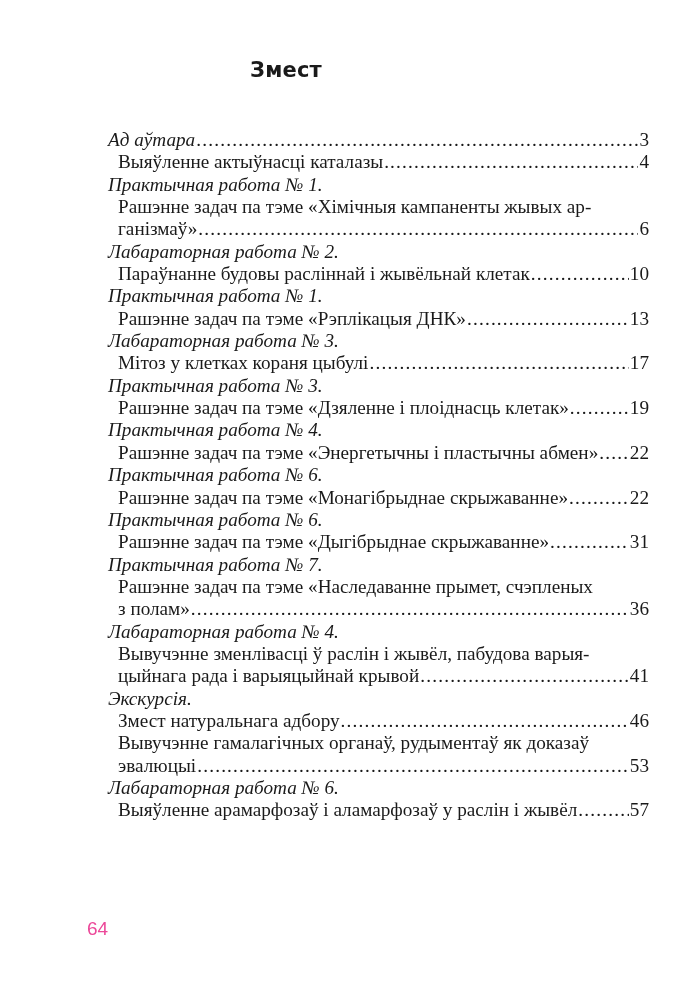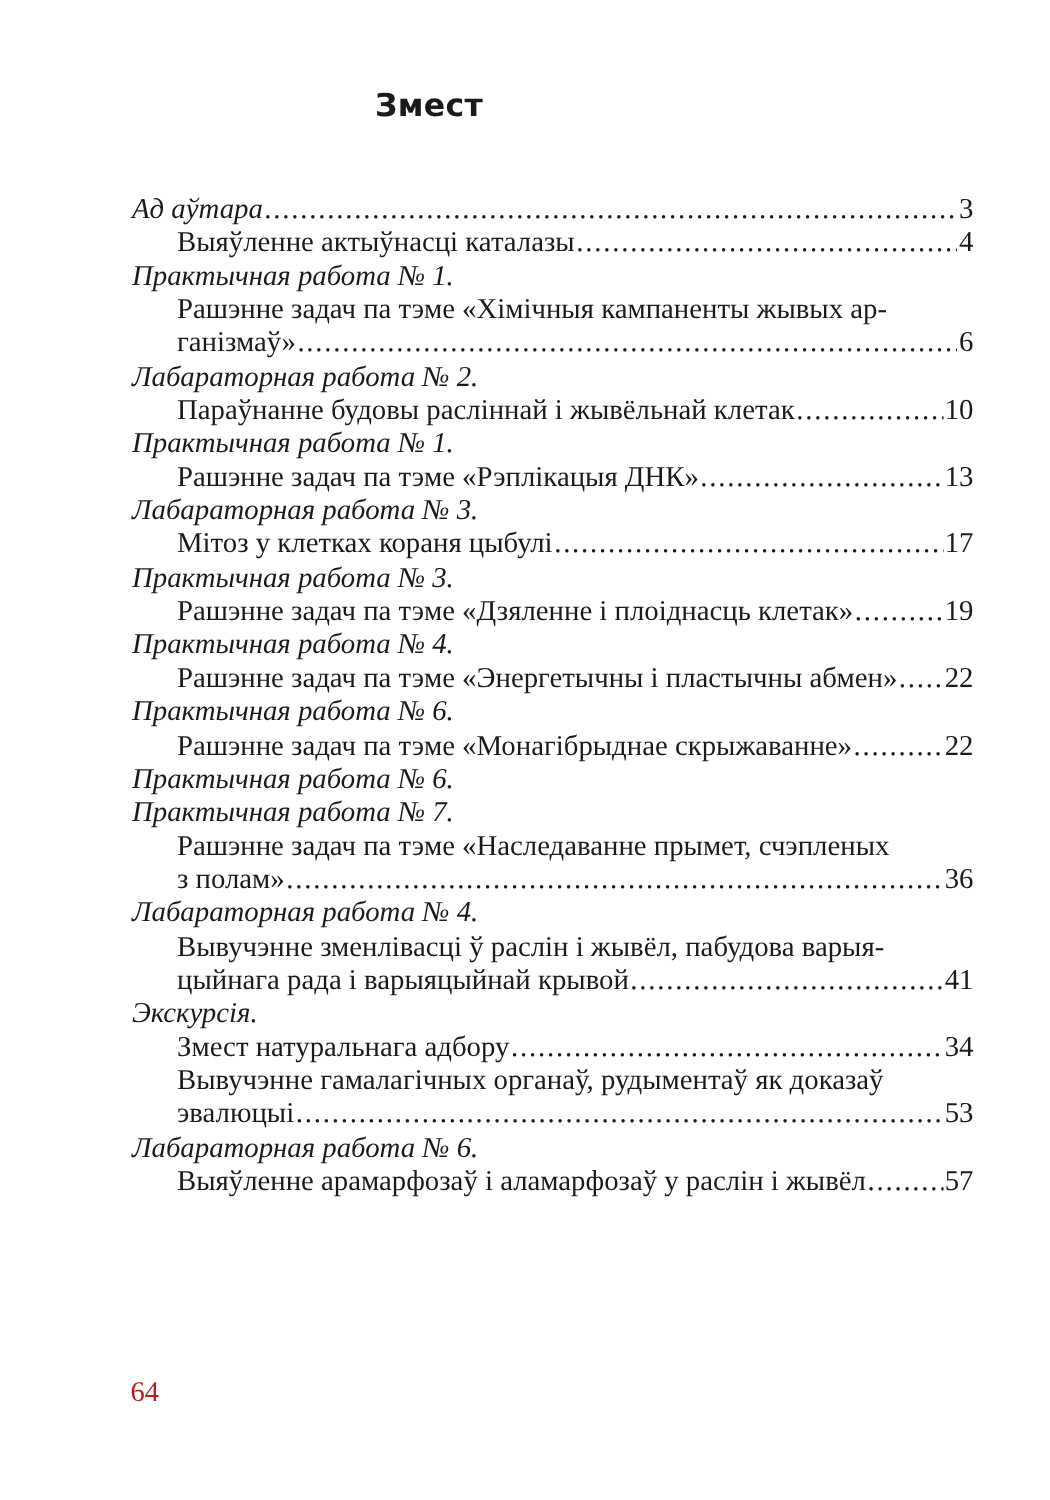--- a/index.html
+++ b/index.html
@@ -9,35 +9,35 @@
     text-align: center;
     font-family: "DejaVu Sans", sans-serif; font-weight: bold; font-size: 21px;
     letter-spacing: 0.2px;
   }
   .toc { position: absolute; left: 88px; top: 129px; width: 561px; }
   .line {
     height: 22.35px; line-height: 22.35px;
     font-family: "Liberation Serif", serif; font-size: 19.2px;
     white-space: nowrap; position: relative;
   }
-  .heading { font-style: italic; }
+  .heading { font-style: italic; margin-left: 20px; }
   .sub { padding-left: 30px; }
   .leader { display: flex; align-items: baseline; }
   .leader .txt { flex: 0 0 auto; }
   .leader .dots {
     flex: 1 1 auto; overflow: hidden; white-space: nowrap;
     margin: 0 1px; letter-spacing: 1.2px; font-style: normal;
   }
   .leader .dots::before {
     content: "............................................................................................................................................................................................................................";
   }
   .leader .pg { flex: 0 0 auto; font-style: normal; }
   .pagenum {
     position: absolute; left: 87px; top: 918px;
-    font-family: Liberation Serif, serif; font-size: 19px; color: #b91c1c;
+    font-family: Liberation Sans, sans-serif; font-size: 19px; color: #ec4899;
   }
 </style>
 </head>
 <body>
 
 <div class="title">Змест</div>
 
 <div class="toc" id="toc">
     <div class="line leader heading">
       <span class="txt">Ад аўтара</span>
@@ -86,39 +86,44 @@
       <span class="dots"></span>
       <span class="pg">22</span>
     </div>
     <div class="line heading">Практычная работа № 6.</div>
     <div class="line leader sub">
       <span class="txt">Рашэнне задач па тэме «Монагібрыднае скрыжаванне»</span>
       <span class="dots"></span>
       <span class="pg">22</span>
     </div>
     <div class="line heading">Практычная работа № 6.</div>
+    <div class="line leader sub">
+      <span class="txt">Рашэнне задач па тэме «Дыгібрыднае скрыжаванне»</span>
+      <span class="dots"></span>
+      <span class="pg">31</span>
+    </div>
     <div class="line heading">Практычная работа № 7.</div>
     <div class="line sub">Рашэнне задач па тэме «Наследаванне прымет, счэпленых</div>
     <div class="line leader sub">
       <span class="txt">з полам»</span>
       <span class="dots"></span>
       <span class="pg">36</span>
     </div>
     <div class="line heading">Лабараторная работа № 4.</div>
     <div class="line sub">Вывучэнне зменлівасці ў раслін і жывёл, пабудова варыя-</div>
     <div class="line leader sub">
       <span class="txt">цыйнага рада і варыяцыйнай крывой</span>
       <span class="dots"></span>
       <span class="pg">41</span>
     </div>
     <div class="line heading">Экскурсія.</div>
     <div class="line leader sub">
       <span class="txt">Змест натуральнага адбору</span>
       <span class="dots"></span>
-      <span class="pg">34</span>
+      <span class="pg">46</span>
     </div>
     <div class="line sub">Вывучэнне гамалагічных органаў, рудыментаў як доказаў</div>
     <div class="line leader sub">
       <span class="txt">эвалюцыі</span>
       <span class="dots"></span>
       <span class="pg">53</span>
     </div>
     <div class="line heading">Лабараторная работа № 6.</div>
     <div class="line leader sub">
       <span class="txt">Выяўленне арамарфозаў і аламарфозаў у раслін і жывёл</span>

